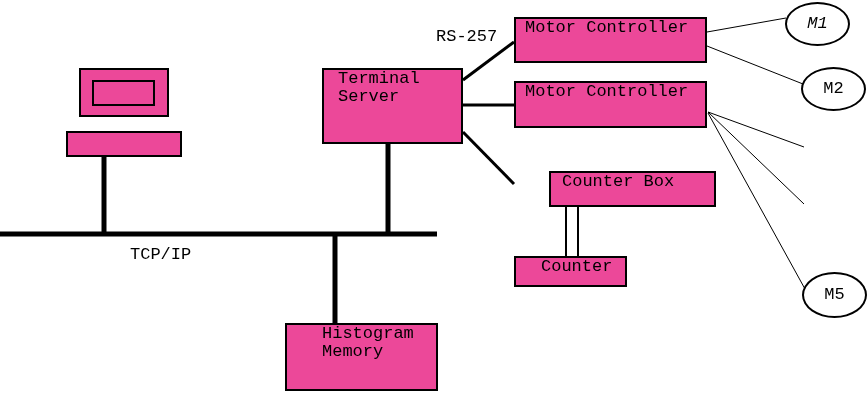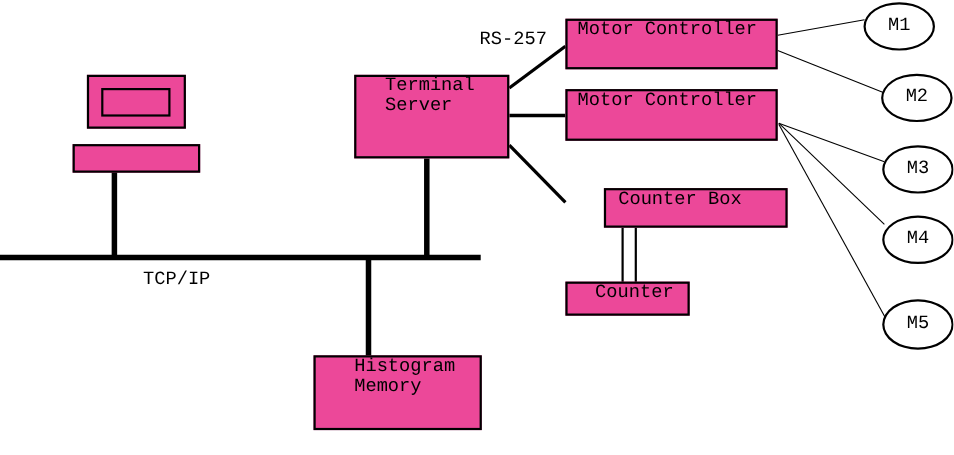--- a/index.html
+++ b/index.html
@@ -43,36 +43,36 @@
     position: absolute;
     box-sizing: border-box;
     border: 2px solid #000000;
     border-radius: 50%;
     background: #ffffff;
     display: flex;
     align-items: center;
     justify-content: center;
   }
   
-  .terminal-server   { left: 322px; top: 68px;  width: 141px; height: 76px; padding-left: 26px; padding-bottom: 8px; }
+  .terminal-server   { left: 322px; top: 68px;  width: 141px; height: 76px; padding-left: 14px; padding-bottom: 8px; }
   .motor-controller1 { left: 514px; top: 17px;  width: 193px; height: 46px; padding-left: 9px; }
   .motor-controller2 { left: 514px; top: 81px;  width: 193px; height: 47px; padding-left: 9px; }
   .counter-box       { left: 514px; top: 171px; width: 167px; height: 36px; padding-left: 11px; margin-left: 35px; }
   .counter           { left: 514px; top: 256px; width: 113px; height: 31px; padding-left: 25px; }
   .histogram-memory  { left: 285px; top: 323px; width: 153px; height: 68px; padding-left: 35px; padding-bottom: 14px; }
   
   .monitor  { left: 79px; top: 68px; width: 90px; height: 49px; }
   .screen   { position: absolute; left: 11px; top: 10px; width: 63px; height: 26px; box-sizing: border-box; border: 2px solid #000000; }
   .keyboard { left: 66px; top: 131px; width: 116px; height: 26px; }
   
   .caption-computer { left: 66px;  top: 171px; }
   .caption-tcpip    { left: 130px; top: 246px; }
   .caption-rs232    { left: 436px; top: 28px; }
   
-  .m1 { left: 785px; top: 2px;   width: 65px; height: 44px; }
+  .m1 { left: 785px; top: 2px;   width: 65px; height: 44px; font-style: italic; }
   .m2 { left: 801px; top: 67px;  width: 65px; height: 44px; }
   .m3 { left: 802px; top: 132px; width: 65px; height: 44px; }
   .m4 { left: 802px; top: 196px; width: 65px; height: 44px; }
   .m5 { left: 802px; top: 272px; width: 65px; height: 46px; }
 </style>
 </head>
 <body>
 
 <div class="stage">
 
@@ -130,23 +130,17 @@
     <span>Histogram</span>
     <span>Memory</span>
   </div>
 
   <div class="motor m1">
     <span>M1</span>
   </div>
   <div class="motor m2">
     <span>M2</span>
   </div>
-  <div class="motor m3">
-    <span>M3</span>
-  </div>
-  <div class="motor m4">
-    <span>M4</span>
-  </div>
   <div class="motor m5">
     <span>M5</span>
   </div>
 
 </div>
 
 </body></html>

